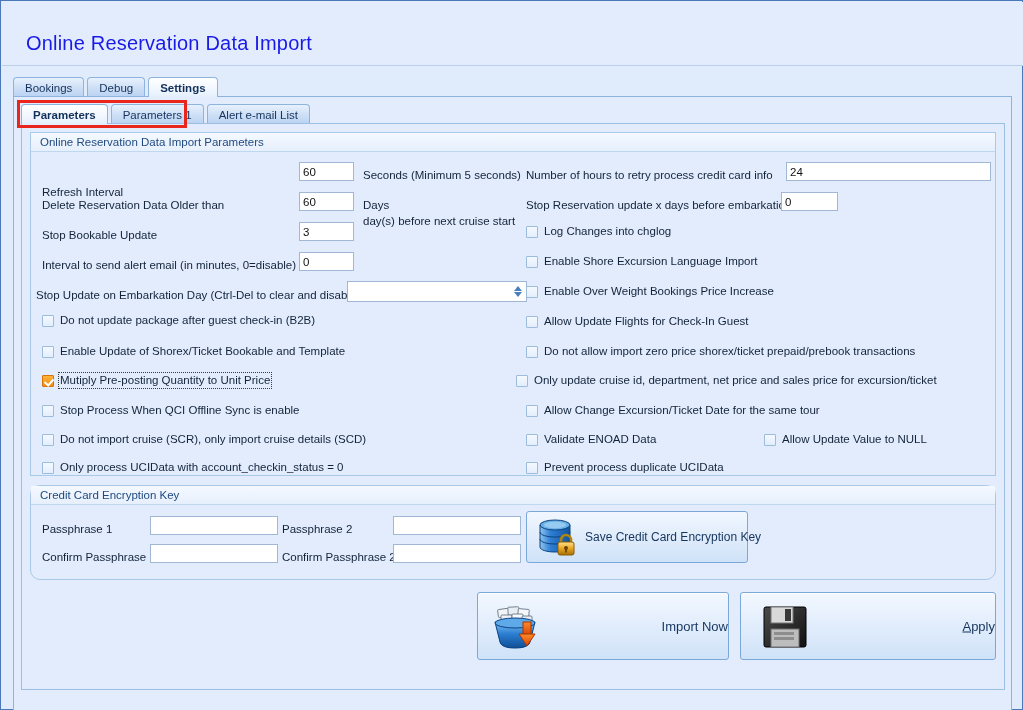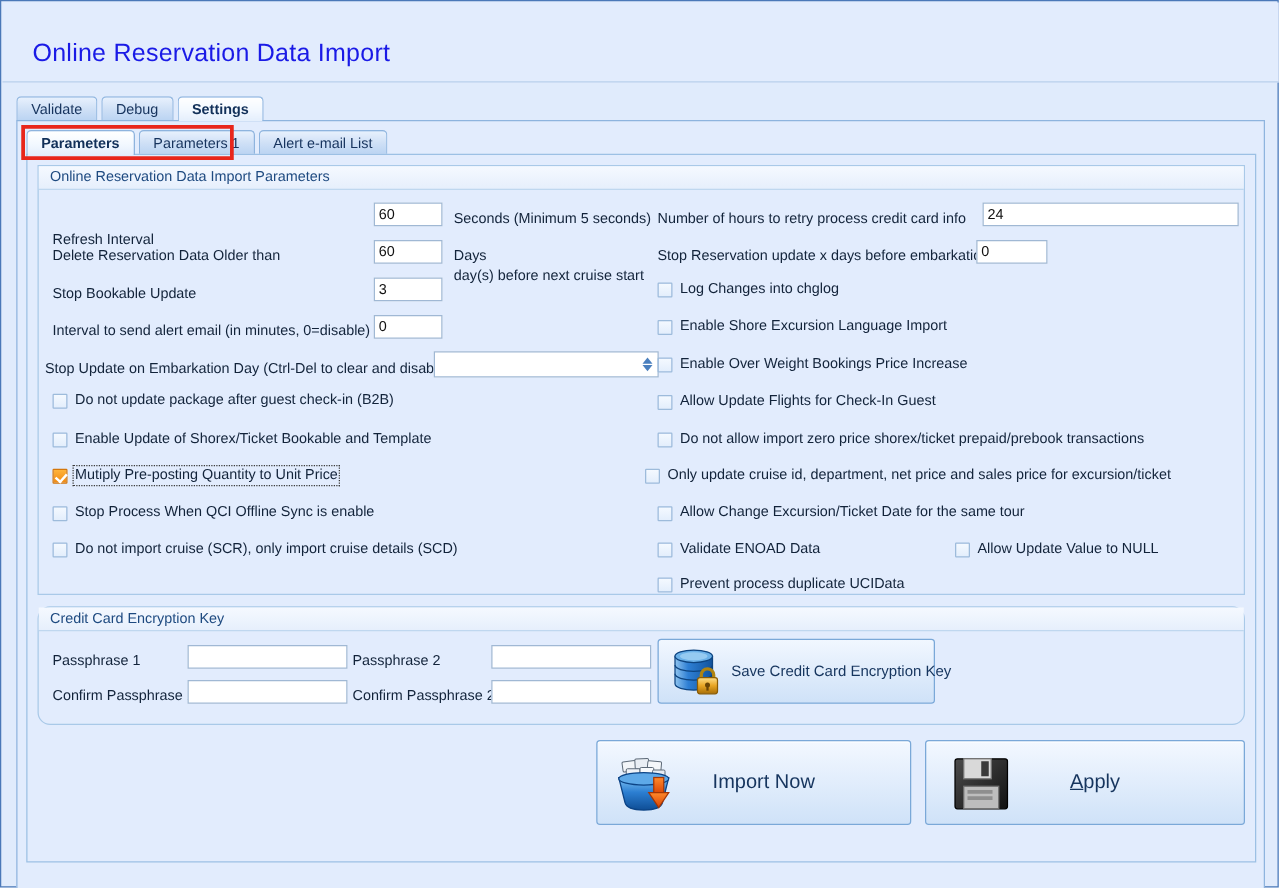--- a/index.html
+++ b/index.html
@@ -131,21 +131,21 @@
   .bigbtn {
     position:absolute;
     background:linear-gradient(to bottom,#f3f8ff 0%,#e3eefc 45%,#cfe2f8 100%);
     border:1px solid #7aa8d8; border-radius:3px;
     box-shadow:inset 0 1px 0 #ffffff;
     cursor:default;
   }
   .bigbtn .bigbtn-label {
     position:absolute; left:16px; right:0; top:50%;
     transform:translateY(-50%);
-    text-align:center; font-size:16px; color:#16355e;
+    text-align:right; font-size:13px; color:#16355e;
   }
   .savebtn {
     position:absolute;
     background:linear-gradient(to bottom,#f1f7ff 0%,#e0ecfb 50%,#cfe2f8 100%);
     border:1px solid #7aa8d8; border-radius:3px;
     cursor:default;
   }
   .savebtn .savebtn-label {
     position:absolute; left:58px; top:50%; transform:translateY(-50%);
     font-size:12px; color:#16355e; white-space:nowrap;
@@ -159,21 +159,21 @@
 <div class="window">
 
   <div class="titlebar">
     <div class="app-title">Online Reservation Data Import</div>
   </div>
 
   <div class="tabstrip-outer">
 
     <div class="tabrow">
       <div class="tab">
-        <span>Validate</span>
+        <span>Bookings</span>
       </div>
       <div class="tab">
         <span>Debug</span>
       </div>
       <div class="tab active">
         <span>Settings</span>
       </div>
     </div>
 
     <div class="tabpanel-outer">
@@ -232,20 +232,24 @@
               <span class="box"></span>
               <span class="cb-label">Mutiply Pre-posting Quantity to Unit Price</span>
             </div>
             <div class="cb" style="left:11px; top:271px;">
               <span class="box"></span>
               <span class="cb-label">Stop Process When QCI Offline Sync is enable</span>
             </div>
             <div class="cb" style="left:11px; top:300px;">
               <span class="box"></span>
               <span class="cb-label">Do not import cruise (SCR), only import cruise details (SCD)</span>
+            </div>
+            <div class="cb" style="left:11px; top:328px;">
+              <span class="box"></span>
+              <span class="cb-label">Only process UCIData with account_checkin_status  = 0</span>
             </div>
 
             <div class="lbl" style="left:495px; top:35px;">Number of hours to retry process credit card info</div>
             <input class="txt" style="left: 755px; top: 29px; width: 205px;" value="24">
 
             <div class="lbl" style="left:495px; top:65px;">Stop Reservation update x days before embarkation</div>
             <input class="txt" style="left: 750px; top: 59px; width: 57px;" value="0">
 
             <div class="cb" style="left:495px; top:92px;">
               <span class="box"></span>

